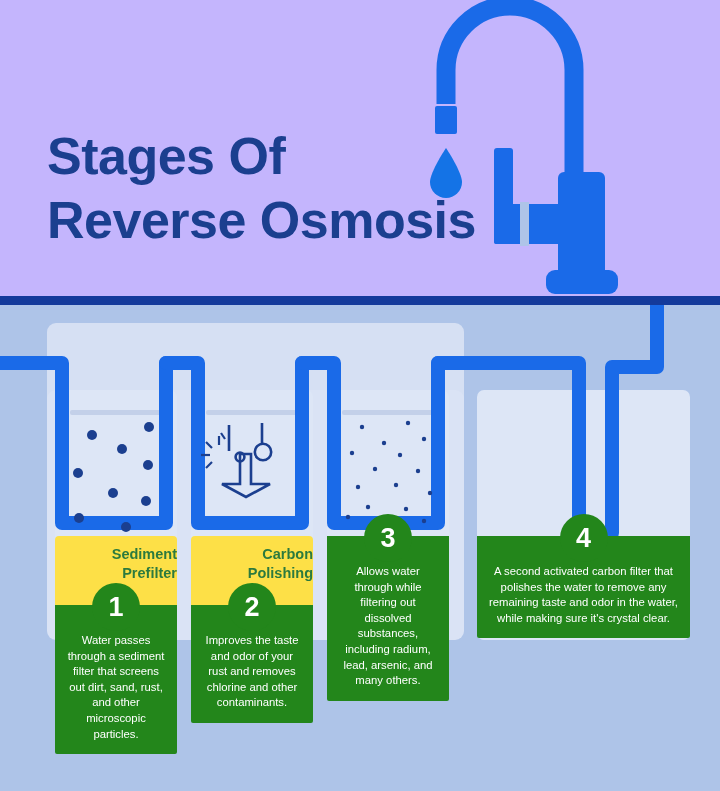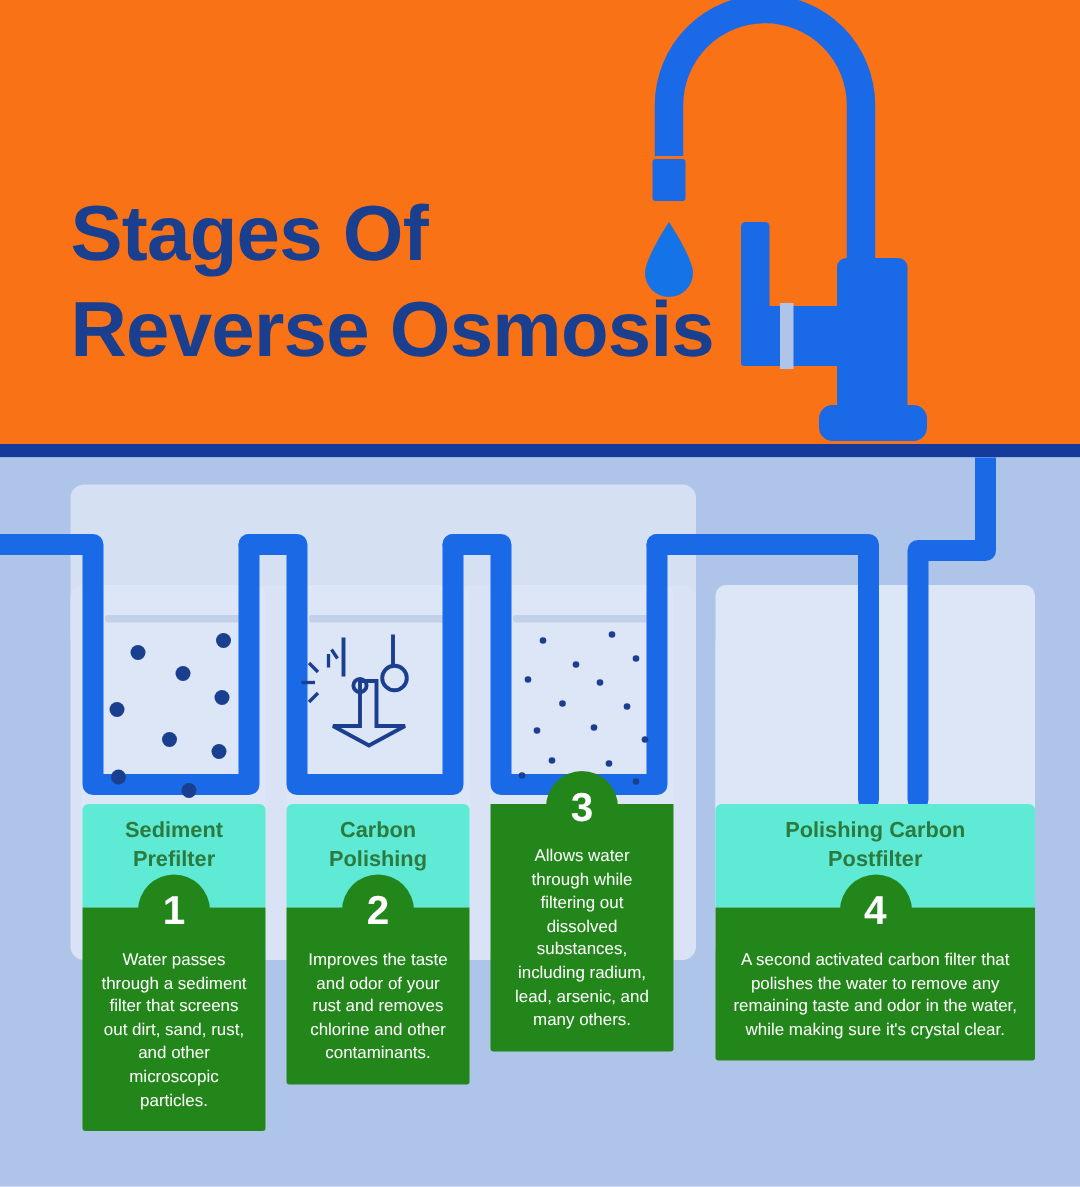--- a/index.html
+++ b/index.html
@@ -7,21 +7,21 @@
     width:720px;height:791px;
     background:#ffffff;
     font-family:"Liberation Sans", sans-serif;
     overflow:hidden;
   }
   #root{position:relative;width:720px;height:791px;overflow:hidden;}
 
   
   .header{
     position:absolute;left:0;top:0;width:720px;height:296px;
-    background:#f97316;
+    background:#c4b5fd;
   }
   .title{
     position:absolute;left:47px;top:124px;width:520px;
     font-size:52px;line-height:64px;font-weight:bold;
     color:#1b3f8f;letter-spacing:-0.5px;
     white-space:pre-line;
   }
 
   
   .faucet{position:absolute;left:398px;top:-4px;}
@@ -64,24 +64,24 @@
   }
 
   
   .pipes{position:absolute;left:0;top:305px;}
 
   
   .stage{
     position:absolute;top:536px;
   }
   .stage .label-box{
-    background:#5eead4;
+    background:#fde047;
     border-radius:4px 4px 0 0;
     padding-top:9px;
-    text-align:center;
+    text-align:right;
   }
   .stage .label{
     font-size:14.5px;line-height:19px;font-weight:bold;
     color:#2c7a3e;white-space:pre-line;
     padding-bottom:22px;
   }
   .card{
     position:relative;
     background:#23861b;
     text-align:center;
@@ -237,24 +237,20 @@
 
   <div class="stage" style="left:327px;width:122px;">
     <div class="card">
       <div class="bump"></div>
       <div class="num">3</div>
       <div class="desc">Allows water through while filtering out dissolved substances, including radium, lead, arsenic, and many others.</div>
     </div>
   </div>
 
   <div class="stage" style="left:477px;width:213px;">
-    <div class="label-box">
-      <div class="label">Polishing Carbon
-Postfilter</div>
-    </div>
     <div class="card">
       <div class="bump"></div>
       <div class="num">4</div>
       <div class="desc">A second activated carbon filter that polishes the water to remove any remaining taste and odor in the water, while making sure it's crystal clear.</div>
     </div>
   </div>
 
 </div>
 
 </body></html>

